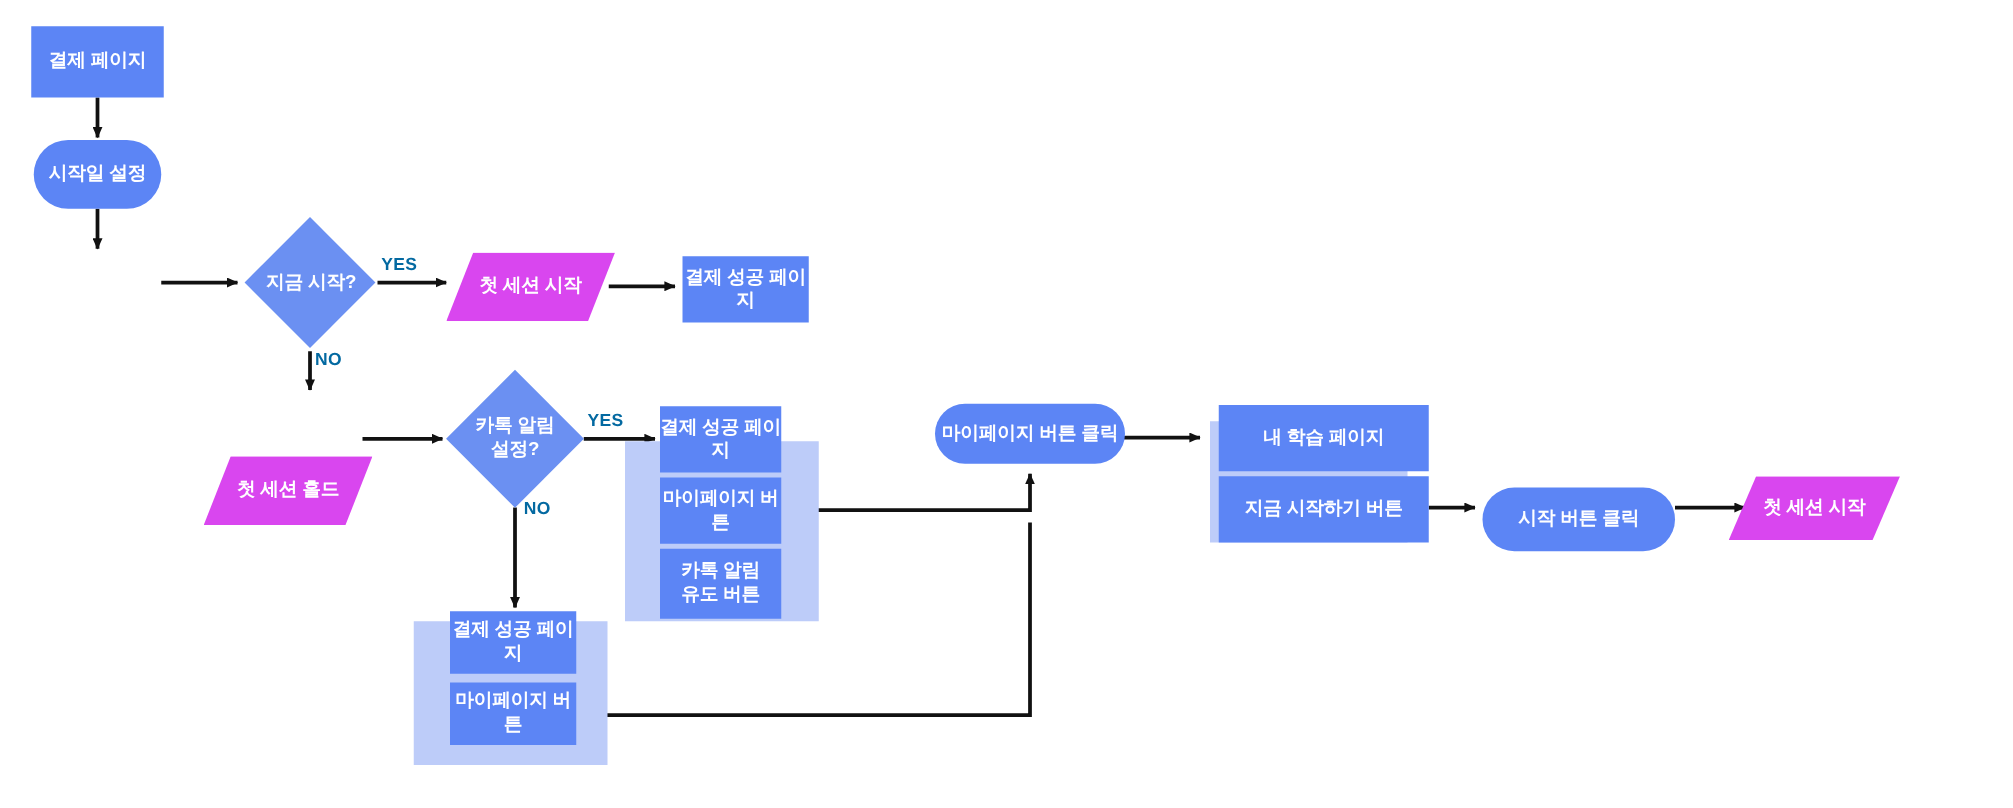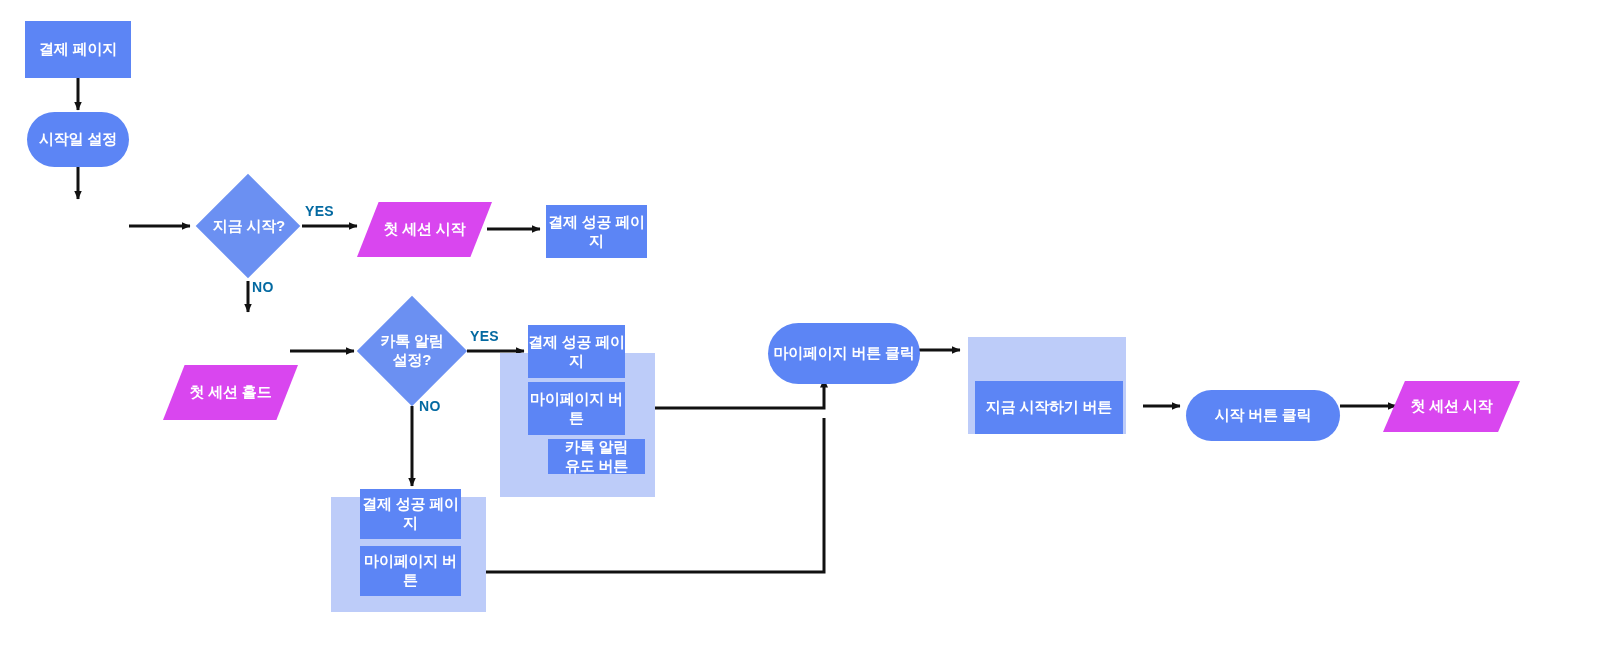--- a/index.html
+++ b/index.html
@@ -161,39 +161,42 @@
   </div>
 
   <div class="node shape-rect" style="left:528px; top:325px; width:97px; height:53px;">
     <span>결제 성공 페이지</span>
   </div>
 
   <div class="node shape-rect" style="left:528px; top:382px; width:97px; height:53px;">
     <span>마이페이지 버튼</span>
   </div>
 
-  <div class="node shape-rect" style="left:548px; top:439px; width:97px; height:35px; white-space:pre-line;">
+  <div class="node shape-rect" style="left:528px; top:439px; width:97px; height:56px; white-space:pre-line;">
     <span>카톡 알림
 유도 버튼</span>
   </div>
 
   <div class="node shape-rect" style="left:360px; top:489px; width:101px; height:50px;">
     <span>결제 성공 페이지</span>
   </div>
 
   <div class="node shape-rect" style="left:360px; top:546px; width:101px; height:50px;">
     <span>마이페이지 버튼</span>
   </div>
 
-  <div class="node shape-pill" style="left:768px; top:323px; width:152px; height:61px;">
+  <div class="node shape-pill" style="left:748px; top:323px; width:152px; height:48px;">
     <span>마이페이지 버튼 클릭</span>
   </div>
 
-
-  <div class="node shape-rect" style="left:975px; top:381px; width:148px; height:53px;">
+  <div class="node shape-rect" style="left:975px; top:324px; width:168px; height:53px;">
+    <span>내 학습 페이지</span>
+  </div>
+
+  <div class="node shape-rect" style="left:975px; top:381px; width:168px; height:53px;">
     <span>지금 시작하기 버튼</span>
   </div>
 
   <div class="node shape-pill" style="left:1186px; top:390px; width:154px; height:51px;">
     <span>시작 버튼 클릭</span>
   </div>
 
   <div class="node shape-para" style="left:1383px; top:381px; width:137px; height:51px;">
     <span>첫 세션 시작</span>
   </div>

